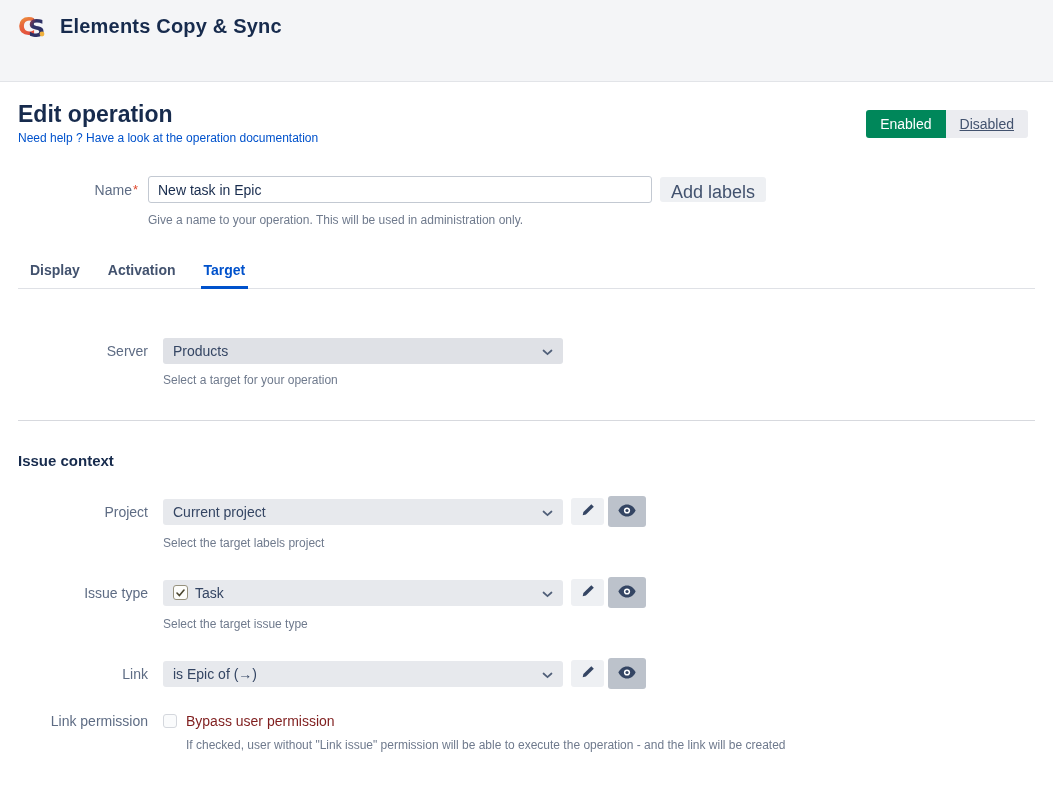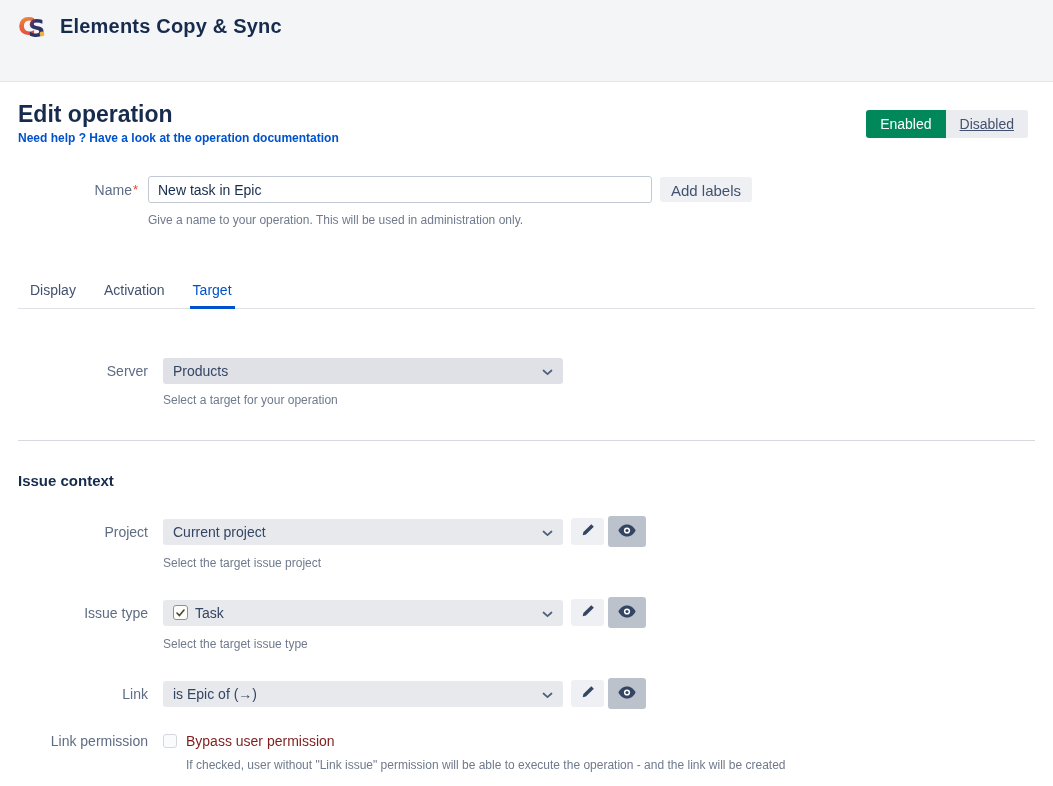--- a/index.html
+++ b/index.html
@@ -11,40 +11,40 @@
   .brand { display:flex; align-items:center; gap:12px; padding-top:11px; }
   .app-title { font-size:20px; font-weight:700; color:#172B4D; letter-spacing:.2px; }
   .main-nav { display:flex; gap:20px; margin-top:12px; }
   .nav-tab { font-size:14px; font-weight:700; color:#8993A4; text-decoration:none; padding:2px 1px 6px; border-bottom:3px solid transparent; cursor:pointer; }
   .nav-tab.active { color:#0052CC; border-bottom-color:#0052CC; }
 
   
   .content { padding:0 18px; }
   .page-head { display:flex; justify-content:space-between; align-items:center; margin-top:19px; }
   .page-title { font-size:23px; font-weight:700; color:#172B4D; line-height:26px; }
-  .help-link { display:inline-block; font-size:12px; color:#0052CC; text-decoration:none; margin-top:4px; cursor:pointer;font-weight:bold; }
+  .help-link { display:inline-block; font-size:12px; color:#0052CC; text-decoration:none; margin-top:4px; cursor:pointer; }
 
   .toggle-group { display:flex; margin-right:7px; margin-top:1px; }
   .btn { font-family:inherit; font-size:14px; border:none; cursor:pointer; }
   .btn-enabled { background:#00875A; color:#ffffff; padding:5px 14px; border-radius:3px 0 0 3px; height:28px; }
   .btn-disabled { background:#ebecf0; color:#42526E; padding:5px 14px; border-radius:0 3px 3px 0; height:28px;text-decoration:underline; }
 
   
   .form-row { display:flex; align-items:center; }
   .name-row { margin-top:30px; }
   .flabel { width:120px; min-width:120px; text-align:right; margin-right:10px; font-size:14px; color:#5E6C84; }
   .req { color:#E0492E; font-size:13px; vertical-align:top; margin-left:1px; }
   .name-input { width:504px; height:27px; border:1px solid #c3c9d2; border-radius:3px; padding:0 9px; font-family:inherit; font-size:14px; color:#172B4D; background:#fff; }
-  .add-labels-btn { margin-left:8px; background:#eef0f3; color:#42526E; font-size:15px; padding:5px 11px; border-radius:3px; height:25px; }
+  .add-labels-btn { margin-left:8px; background:#eef0f3; color:#42526E; font-size:18px; padding:5px 11px; border-radius:3px; height:25px; }
   .help-text { font-size:12px; color:#6f7a8d; }
   .name-help { margin:10px 0 0 130px; }
 
   
   .sub-tabs { display:flex; gap:22px; margin-top:31px; border-bottom:1px solid #dfe1e6; padding-left:9px; }
-  .sub-tab { font-size:14px; font-weight:400; color:#42526E; padding:4px 3px 8px; border-bottom:3px solid transparent; margin-bottom:-1px; cursor:pointer;margin-top:20px; }
+  .sub-tab { font-size:14px; font-weight:700; color:#42526E; padding:4px 3px 8px; border-bottom:3px solid transparent; margin-bottom:-1px; cursor:pointer; }
   .sub-tab.active { color:#0052CC; border-bottom-color:#0052CC; }
 
   
   .sect-row { display:flex; align-items:center; }
   .slabel { width:130px; min-width:130px; text-align:right; margin-right:15px; font-size:14px; color:#5E6C84; }
   .select { width:400px; height:26px; background:#dfe1e6; border-radius:3px; display:flex; align-items:center; padding:0 10px; font-size:14px; color:#344563; cursor:pointer; }
   .select.lighter { background:#e7e9ed; }
   .select .sel-text { flex:1; display:flex; align-items:center; gap:7px; }
   .chev { flex:none; }
   .row-help { margin:9px 0 0 145px; }
@@ -158,21 +158,21 @@
     <button class="icon-btn eye-btn">
       <span>
         <svg width="18" height="13" viewBox="0 0 18 13">
             <path d="M9 .5C5 .5 1.8 3.2.5 6.5 1.8 9.8 5 12.5 9 12.5s7.2-2.7 8.5-6C16.2 3.2 13 .5 9 .5z" fill="#344563"></path>
             <circle cx="9" cy="6.5" r="3.1" fill="#fff"></circle>
             <circle cx="9" cy="6.5" r="1.6" fill="#344563"></circle>
           </svg>
       </span>
     </button>
   </div>
-  <div class="help-text row-help">Select the target issue project</div>
+  <div class="help-text row-help">Select the target labels project</div>
 
   <div class="sect-row ctx-row">
     <span class="slabel">Issue type</span>
     <div class="select lighter">
       <span class="sel-text">
         <span class="task-icon">
           <svg width="9" height="8" viewBox="0 0 9 8">
               <path d="M1 4l2.4 2.6L8 1" stroke="#4a452f" stroke-width="1.6" fill="none" stroke-linecap="round"></path>
             </svg>
         </span>

